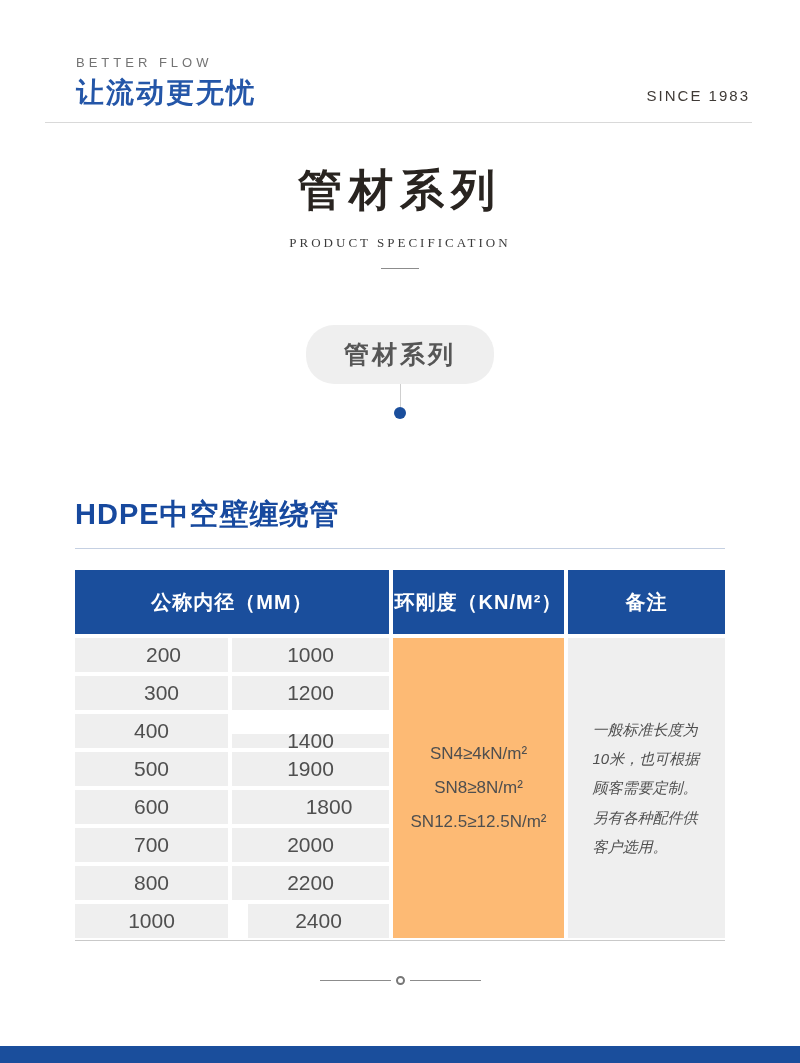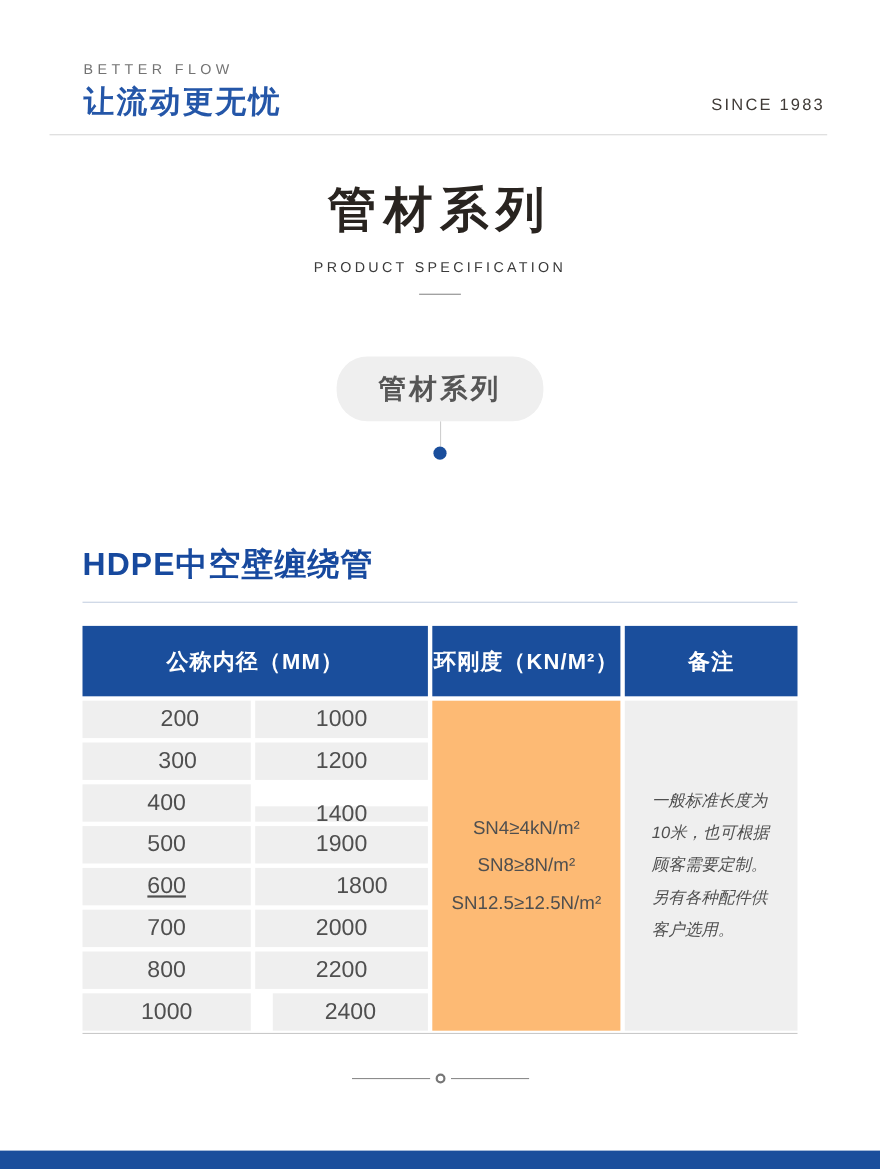--- a/index.html
+++ b/index.html
@@ -27,21 +27,21 @@
   }
   .header-rule {
     height: 1px; background: #d9d9d9; margin: 10px 48px 0 45px;
   }
   
   .title-block { text-align: center; margin-top: 38px; }
   .page-title {
     color: #292420; font-size: 44px; font-weight: 800; letter-spacing: 7px;
   }
   .page-subtitle {
-    color: #3b3b3b; font-size: 13px; letter-spacing: 3px; margin-top: 15px;
+    color: #3b3b3b; font-size: 13px; letter-spacing: 3px; margin-top: 15px; font-family: Liberation Serif, serif;
   }
   .title-dash {
     width: 38px; height: 1px; background: #8c8c8c; margin: 17px auto 0 auto;
   }
   
   .series-badge { text-align: center; margin-top: 56px; }
   .pill {
     display: inline-block; background: #efefef; border-radius: 28px;
     padding: 13px 38px; font-size: 25px; font-weight: 800;
     color: #565656; letter-spacing: 3px;
@@ -154,21 +154,21 @@
         <div class="remark-text">一般标准长度为10米，也可根据顾客需要定制。另有各种配件供客户选用。</div>
       </div>
     <div class="cell" style="grid-area: 1 / 1; padding-left: 24px;">200</div>
         <div class="cell" style="grid-area: 1 / 2;">1000</div>
         <div class="cell" style="grid-area: 2 / 1; padding-left: 20px;">300</div>
         <div class="cell" style="grid-area: 2 / 2;">1200</div>
         <div class="cell" style="grid-area: 3 / 1;">400</div>
         <div class="cell" style="grid-area: 3 / 2; margin-top: 20px;">1400</div>
         <div class="cell" style="grid-area: 4 / 1;">500</div>
         <div class="cell" style="grid-area: 4 / 2;">1900</div>
-        <div class="cell" style="grid-area: 5 / 1; text-decoration: underline;">600</div>
+        <div class="cell" style="grid-area: 5 / 1;">600</div>
         <div class="cell" style="grid-area: 5 / 2; padding-left: 37px;">1800</div>
         <div class="cell" style="grid-area: 6 / 1;">700</div>
         <div class="cell" style="grid-area: 6 / 2;">2000</div>
         <div class="cell" style="grid-area: 7 / 1;">800</div>
         <div class="cell" style="grid-area: 7 / 2;">2200</div>
         <div class="cell" style="grid-area: 8 / 1;">1000</div>
         <div class="cell" style="grid-area: 8 / 2; margin-left: 16px;">2400</div>
       </div>
   </div>
 </div>

